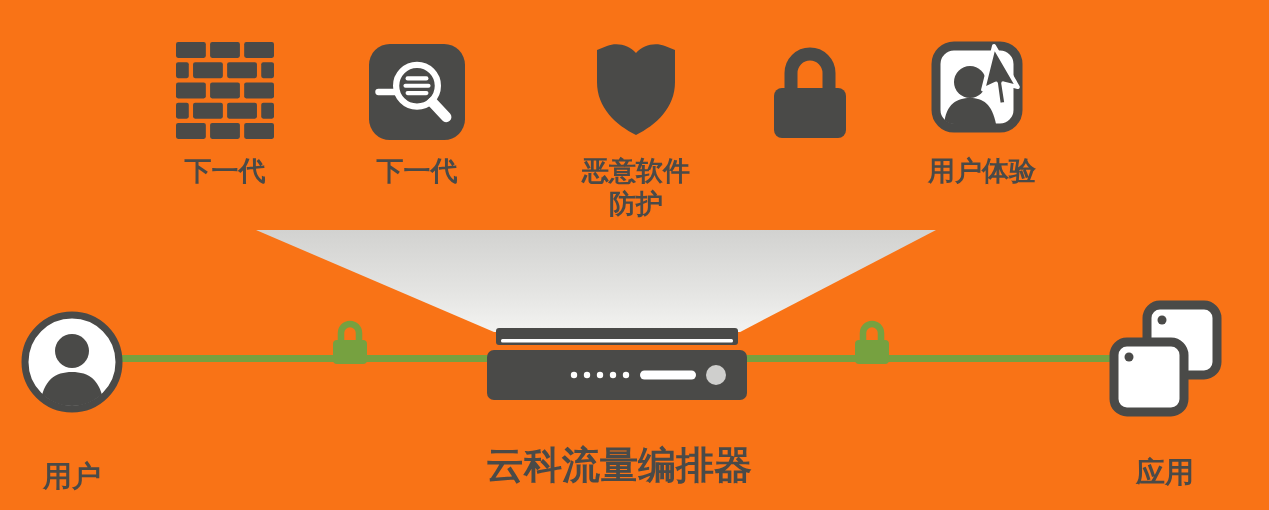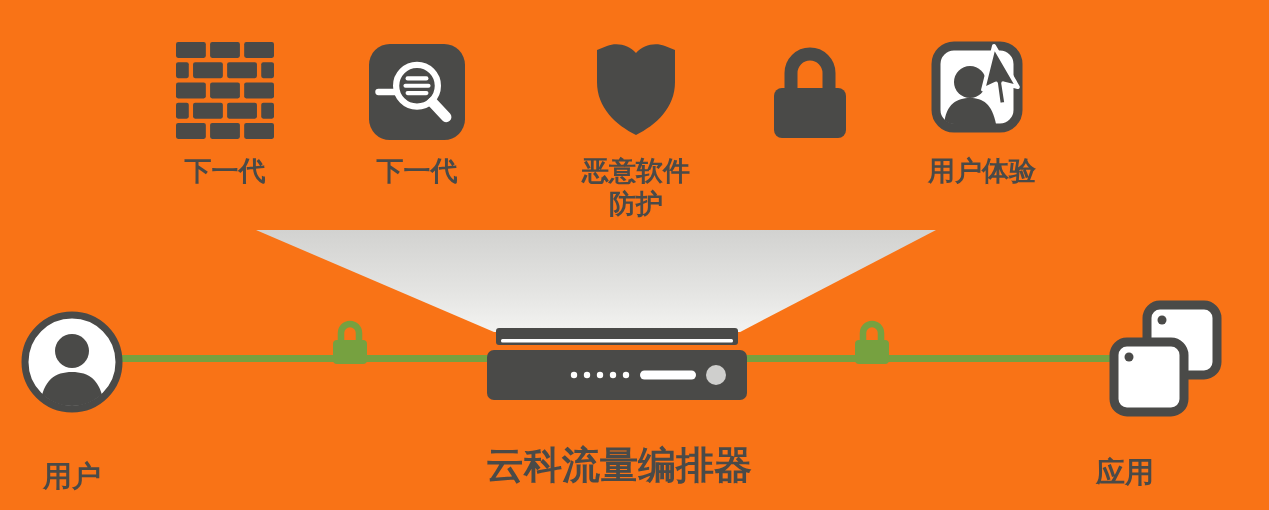--- a/index.html
+++ b/index.html
@@ -42,21 +42,21 @@
   .lock-right { left:850px; top:318px; }
   .appliance  { position:absolute; left:486px; top:326px; z-index:2; }
 
   .ep-label {
     position:absolute; width:120px;
     font-size:29px; font-weight:bold; color:#4a4a48; text-align:center;
     white-space:nowrap;
     margin-top:29px;
   }
   .ep-label-user { left:12px;  top:428px; }
-  .ep-label-app  { left:1065px; top:424px; }
+  .ep-label-app  { left:1105px; top:424px; }
   .appliance-label {
     position:absolute; left:434px; top:428px; width:370px;
     font-size:38px; font-weight:bold; color:#4a4a48; text-align:center;
     white-space:nowrap;
     margin-top:12px;
   }
 </style>
 </head>
 <body>
 

